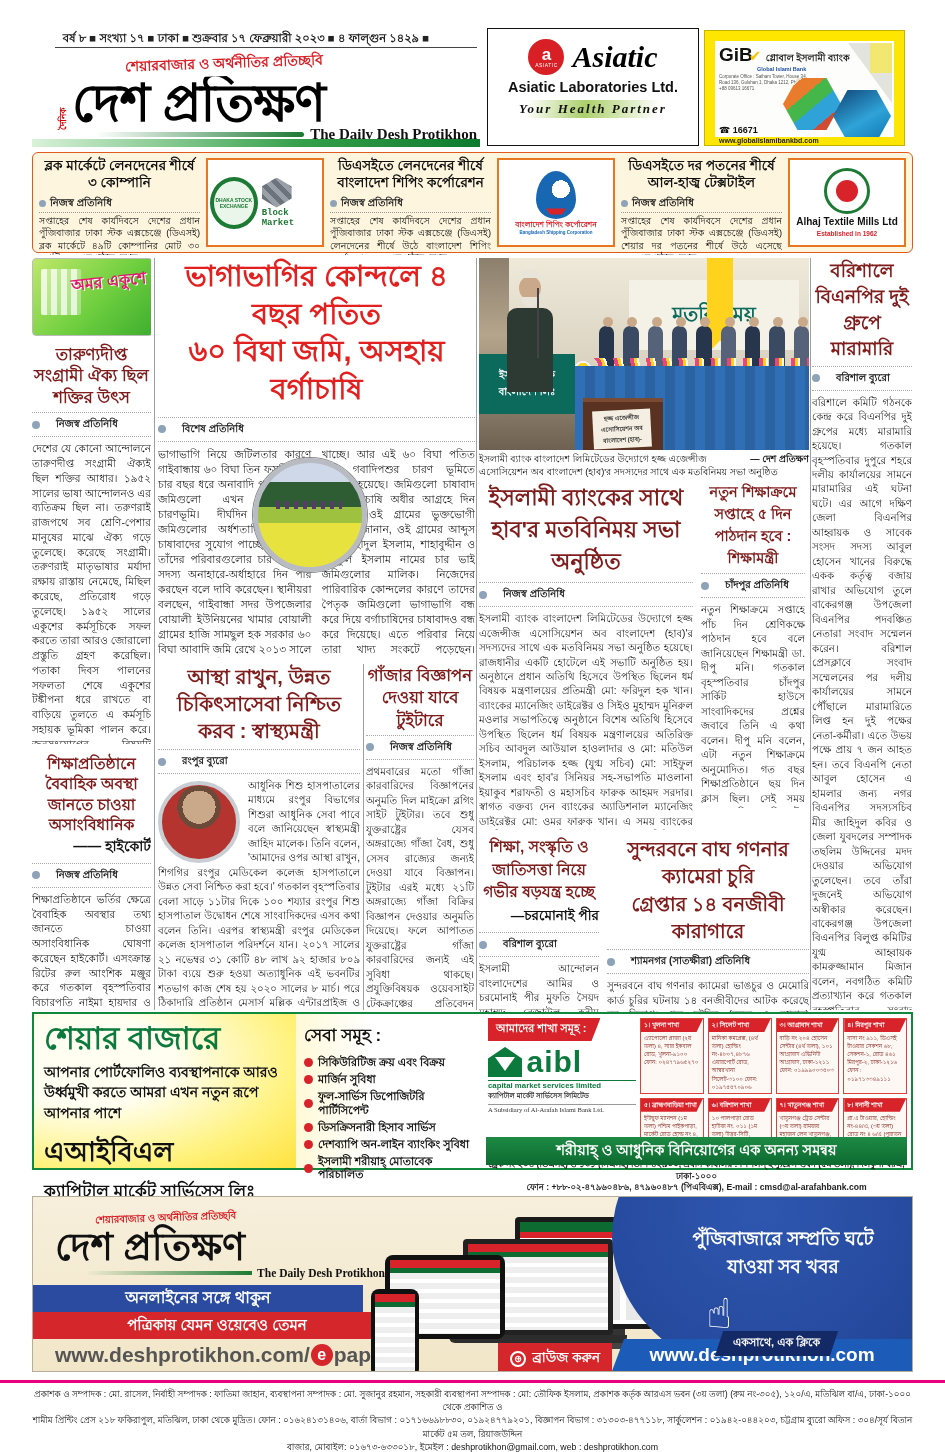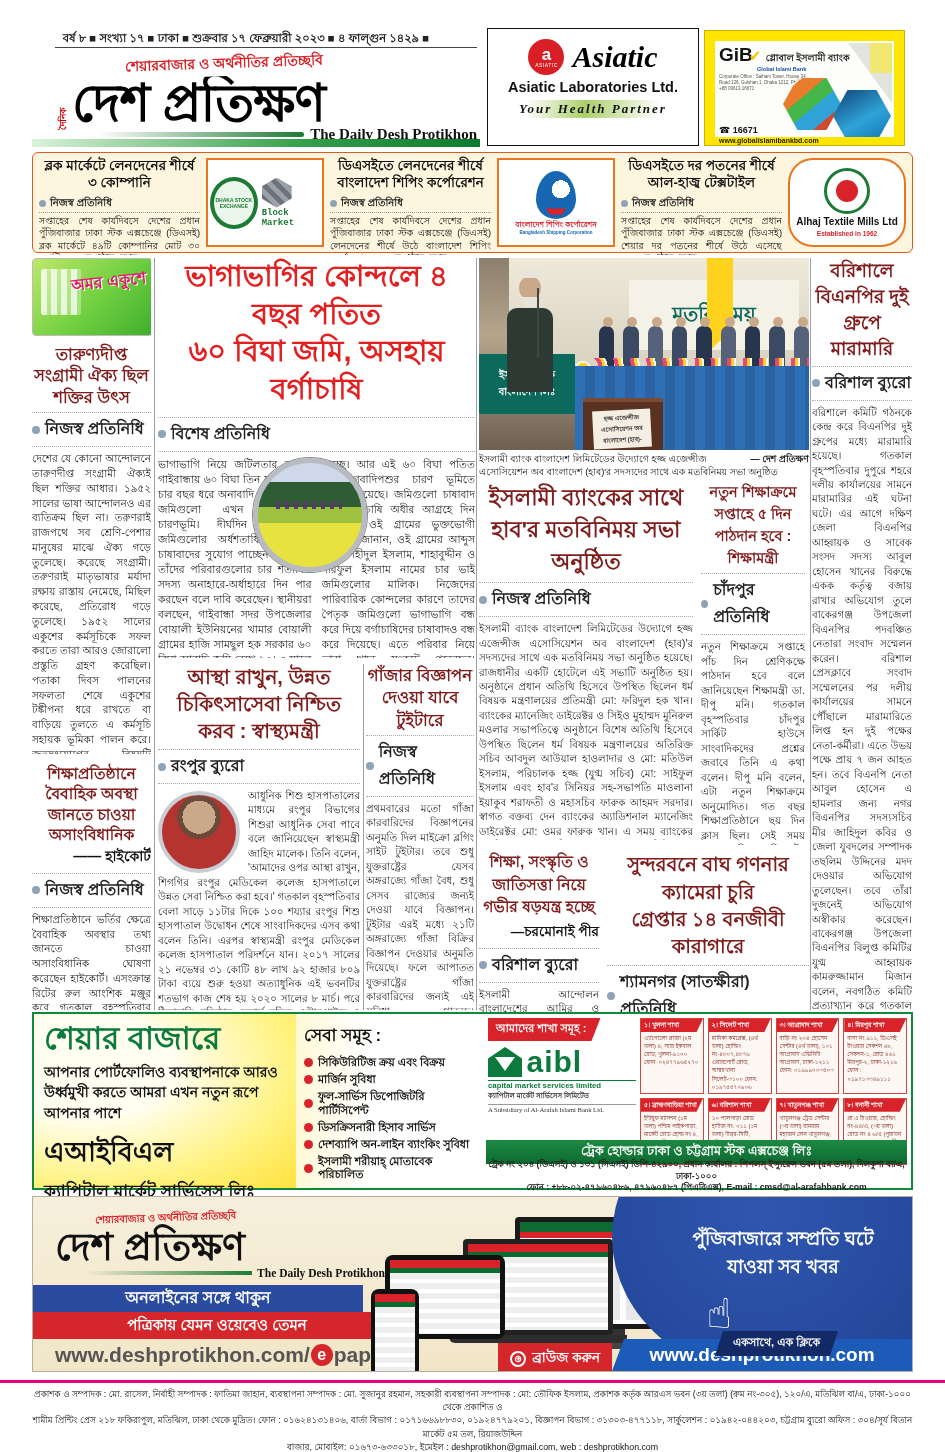--- a/index.html
+++ b/index.html
@@ -62,21 +62,21 @@
   .bsc-txt{font-size:7.5px;font-weight:bold;color:#d8232a;text-align:center;line-height:1.2;}
   .bsc-sub{font-size:4.5px;color:#1767b3;font-weight:bold;}
   .alhaj-em{width:40px;height:40px;border-radius:50%;border:3px solid #1d7a34;background:#fff;display:flex;align-items:center;justify-content:center;}
   .alhaj-em>div{width:22px;height:22px;border-radius:50%;background:#d8232a;}
   .alhaj-t1{font-size:10px;font-weight:bold;color:#111;text-align:center;line-height:1.15;}
   .alhaj-t2{font-size:6.5px;color:#d8232a;font-weight:bold;text-align:center;}
   
   .vrule{border-left:1px solid #9aa0a6;width:0;}
   .art-head{font-weight:bold;text-align:center;color:#7f1d1d;}
   .art-body{font-size:10.6px;line-height:1.42;color:#1a1a1a;}
-  .byl2{display:flex;align-items:center;gap:5px;font-size:16px;font-weight:bold;color:#222;padding:3px 0;border-top:1px dotted #aaa;border-bottom:1px dotted #aaa;margin:4px 0 5px;}
+  .byl2{display:flex;align-items:center;gap:16px;font-size:10px;font-weight:bold;color:#222;padding:3px 0;border-top:1px dotted #aaa;border-bottom:1px dotted #aaa;margin:4px 0 5px;}
   .byl2 .dot{width:8px;height:8px;border-radius:50%;background:#8fa3b8;}
   
   .colL{left:32px;top:258px;width:119px;height:752px;}
   .amor{width:119px;height:76px;border:1px solid #bbb;border-radius:4px;background:linear-gradient(135deg,#bfe86a,#6fcf3f 55%,#3fae2f);position:relative;overflow:hidden;}
   .amor .bldg{position:absolute;left:8px;top:10px;width:40px;height:46px;background:repeating-linear-gradient(to right,#ffffffcc 0 6px,#ffffff55 6px 10px);border-radius:2px;}
   .amor .txt{position:absolute;right:6px;top:14px;font-size:16px;font-weight:bold;color:#e3186e;transform:rotate(-6deg);text-shadow:1px 1px 0 #fff;line-height:1.1;text-align:center;}
   .colL .h1{font-size:16.5px;line-height:1.3;margin-top:8px;}
   .colL .h2{font-size:15.5px;line-height:1.3;margin-top:10px;}
   .h2-dash{text-align:right;font-size:14px;font-weight:bold;}
   .colL .art-body{font-size:10.4px;}
@@ -134,21 +134,21 @@
   .charm-sub{text-align:right;font-size:13.5px;font-weight:bold;margin-top:2px;}
   
   .colR{left:812px;top:258px;width:100px;height:752px;}
   .colR .art-head{font-size:18.5px;line-height:1.4;}
   .colR .art-body{font-size:10.2px;}
   .vr1{left:154px;top:258px;height:752px;}
   .vr2{left:476px;top:258px;height:752px;}
   .vr3{left:810px;top:258px;height:752px;}
   .vr4{left:363px;top:664px;height:346px;}
   
-  .aibl{left:32px;top:1012px;width:881px;height:178px;border:2px solid #0f8a3c;box-sizing:border-box;display:flex;background:#fff;}
+  .aibl{left:32px;top:1012px;width:881px;height:158px;border:2px solid #0f8a3c;box-sizing:border-box;display:flex;background:#fff;}
   .aibl-left{width:262px;background:radial-gradient(ellipse at 20% 30%,#fffef0 0 30%,#fff27e 70%,#ffe23e);padding:8px 10px;box-sizing:border-box;}
   .aibl-left .big{font-size:31px;font-weight:bold;color:#0d7a3d;line-height:1.1;}
   .aibl-left .mid{font-size:14px;font-weight:bold;color:#111;margin-top:6px;line-height:1.45;}
   .aibl-left .name{font-size:27px;font-weight:bold;color:#111;margin-top:8px;}
   .aibl-left .name2{font-size:17px;font-weight:bold;color:#111;margin-top:2px;}
   .aibl-mid{width:186px;background:linear-gradient(to right,#fff9d8,#ffffff 40%);padding:8px 8px;box-sizing:border-box;}
   .aibl-mid .seba{font-size:17px;font-weight:bold;margin-bottom:6px;}
   .svc{display:flex;align-items:center;gap:5px;font-size:11px;font-weight:bold;margin:4px 0;line-height:1.2;}
   .svc .rd{width:9px;height:9px;border-radius:50%;background:#d8232a;flex:0 0 auto;}
   .aibl-right{flex:1;position:relative;padding:4px 6px;box-sizing:border-box;}
@@ -291,21 +291,21 @@
   </div>
   <div class="teaser">
     <div class="t-text">
       <div class="t-head">ডিএসইতে দর পতনের শীর্ষে আল-হাজ্ব টেক্সটাইল</div>
       <div class="byline dotted">
           <span class="dot"></span>
           <span>নিজস্ব প্রতিনিধি</span>
         </div>
       <div class="t-body just ov" style="height:40px;"><span>সপ্তাহের শেষ কার্যদিবসে দেশের প্রধান পুঁজিবাজার ঢাকা স্টক এক্সচেঞ্জে (ডিএসই) শেয়ার দর পতনের শীর্ষে উঠে এসেছে</span> <span class="jump">» ৭-এর পৃষ্ঠায় দেখুন</span></div>
     </div>
-    <div class="t-logo" style="flex-direction:column;gap:2px;border-radius:25px;">
+    <div class="t-logo" style="flex-direction:column;gap:2px;">
       <div class="alhaj-em">
           <div></div>
         </div>
       <div class="alhaj-t1">Alhaj Textile Mills Ltd</div>
       <div class="alhaj-t2">Established in 1962</div>
     </div>
   </div>
 </div>
 
 <div class="abs vrule vr1"></div>
@@ -521,20 +521,21 @@
           <div class="bh">৭। খাতুনগঞ্জ শাখা</div>
           <div class="bb">খাতুনগঞ্জ ট্রেড সেন্টার (৩য় তলা) রামজয় মহাজন লেন খাতুনগঞ্জ, চট্টগ্রাম-৪০০০ ফোন: ০৯১৯৯০৭৪৮৮৮২</div>
         </div>
       <div class="branch">
           <div class="bh">৮। বনানী শাখা</div>
           <div class="bb">প্লা.এ টাওয়ার, হোল্ডিং নং-৪৪/এ, (৩য় তলা) রোড নং ৪ ৬/এ (পুরাতন রোড), ব্লক এফ, বনানী, ঢাকা-১২১৩ ফোন : ০১৮১৬৪৪৩০০৪০</div>
         </div>
     </div>
     <div class="trek-bar">ট্রেক হোল্ডার ঢাকা ও চট্টগ্রাম স্টক এক্সচেঞ্জ লিঃ</div>
     <div class="trek-addr"><span>ট্রেক নং ২০৪ (ডিএসই) ও ১৩১ (সিএসই) ডিপি-৪২৯০০, প্রধান কার্যালয় : পিপলস্ ইন্স্যুরেন্স ভবন (৫ম তলা), দিলকুশা বা/এ, ঢাকা-১০০০</span><br><span>ফোন : +৮৮-০২-৪৭৯৬০৪৮৬, ৪৭৯৬০৪৮৭ (পিএবিএক্স), E-mail : cmsd@al-arafahbank.com</span></div>
+    <div class="shariah-bar">শরীয়াহ্ ও আধুনিক বিনিয়োগের এক অনন্য সমন্বয়</div>
   </div>
 </div>
 
 <div class="promo">
   <div class="p-logo">
     <div class="p-ribbon">শেয়ারবাজার ও অর্থনীতির প্রতিচ্ছবি</div>
     <div class="p-title">দেশ প্রতিক্ষণ</div>
     <div class="p-eng-row">
         <div class="p-swoosh"></div>
         <div class="p-eng">The Daily Desh Protikhon</div>

